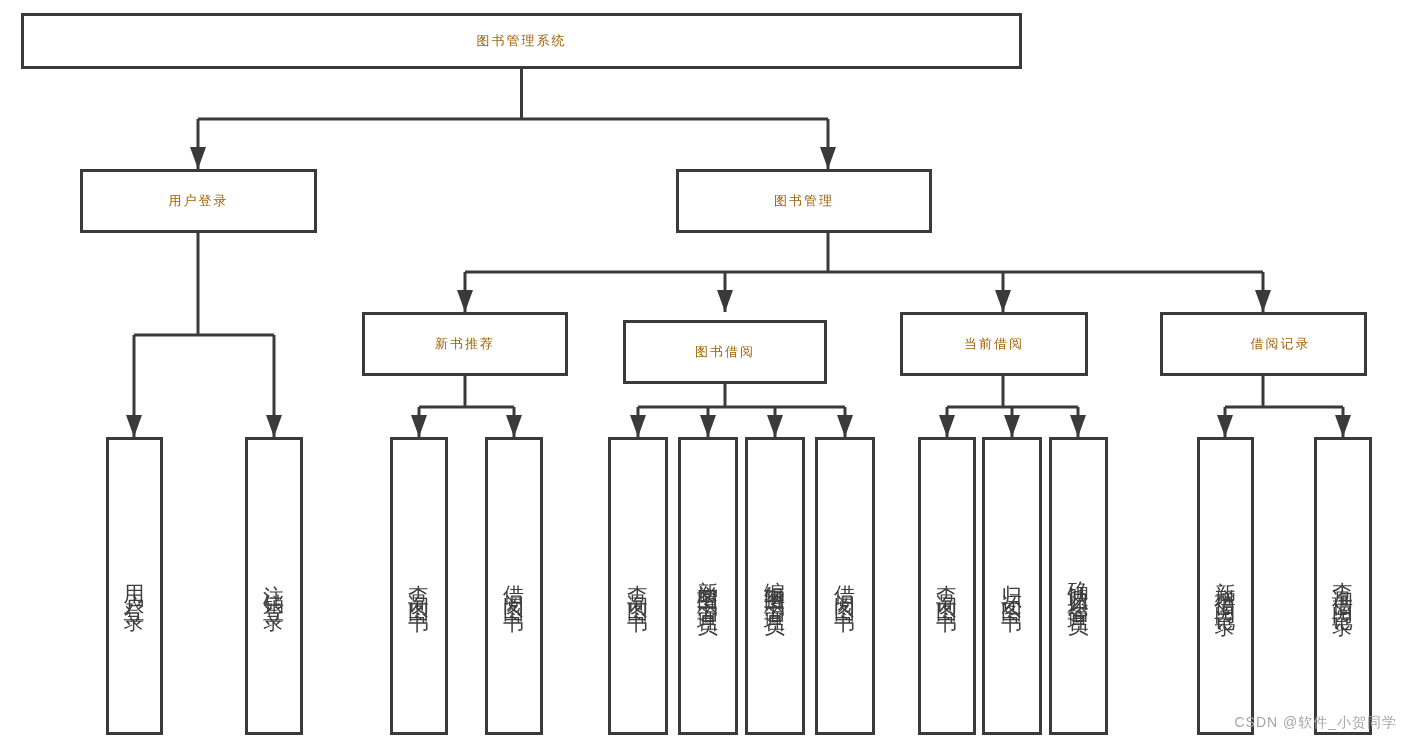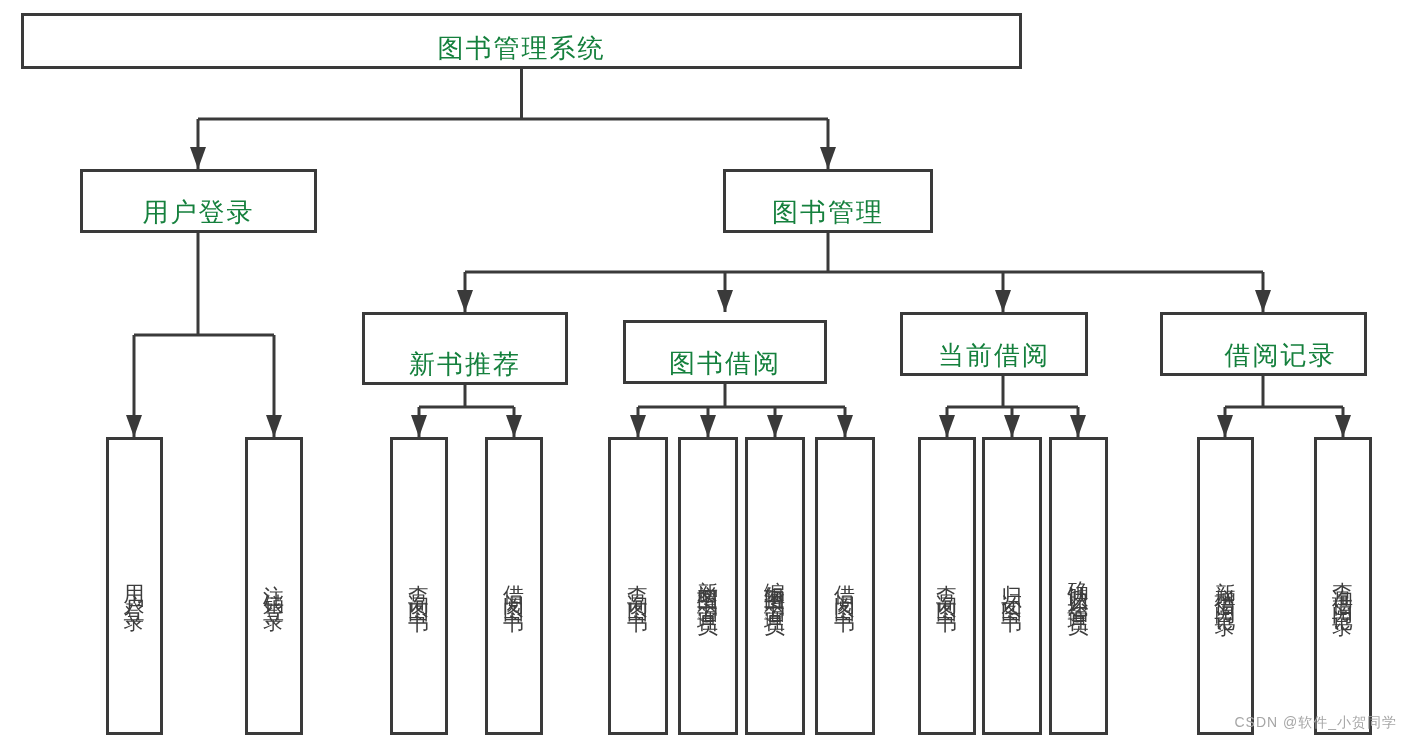--- a/index.html
+++ b/index.html
@@ -7,21 +7,21 @@
     font-family:"Liberation Sans","DejaVu Sans",sans-serif;
     width:1405px;height:747px;position:relative;overflow:hidden;
     color:#3a3a3a;
   }
   .stage{position:absolute;left:0;top:0;width:1405px;height:747px;background:#ffffff;}
   svg.connectors{position:absolute;left:0;top:0;pointer-events:none;}
   .node{
     position:absolute;box-sizing:border-box;background:#ffffff;
     border:3px solid #3a3a3a;display:flex;align-items:center;justify-content:center;
   }
-  .hnode{font-size:26px;letter-spacing:2px;color:#15803d;align-items:flex-end;}
+  .hnode{font-size:13px;letter-spacing:2px;color:#a16207;}
   .leaf{top:437px;height:298px;}
   .leaf .vtext{
     writing-mode:vertical-rl;text-orientation:mixed;
     font-size:21px;letter-spacing:9px;color:#3d3d3d;line-height:1;
     white-space:nowrap;
   }
   .watermark{
     position:absolute;right:8px;top:714px;
     font-size:14px;color:#a6a6a6;letter-spacing:1px;
     white-space:nowrap;
@@ -105,25 +105,25 @@
     </g>
   </svg>
 
   <div class="node hnode" style="left:21px;top:13px;width:1001px;height:56px;">
     <span>图书管理系统</span>
   </div>
 
   <div class="node hnode" style="left:80px;top:169px;width:237px;height:64px;">
     <span>用户登录</span>
   </div>
-  <div class="node hnode" style="left:723px;top:169px;width:210px;height:64px;">
+  <div class="node hnode" style="left:676px;top:169px;width:256px;height:64px;">
     <span>图书管理</span>
   </div>
 
-  <div class="node hnode" style="left:362px;top:312px;width:206px;height:73px;">
+  <div class="node hnode" style="left:362px;top:312px;width:206px;height:64px;">
     <span>新书推荐</span>
   </div>
   <div class="node hnode" style="left:623px;top:320px;width:204px;height:64px;">
     <span>图书借阅</span>
   </div>
   <div class="node hnode" style="left:900px;top:312px;width:188px;height:64px;">
     <span>当前借阅</span>
   </div>
   <div class="node hnode" style="left:1160px;top:312px;width:207px;height:64px;padding-left:34px;">
     <span>借阅记录</span>

